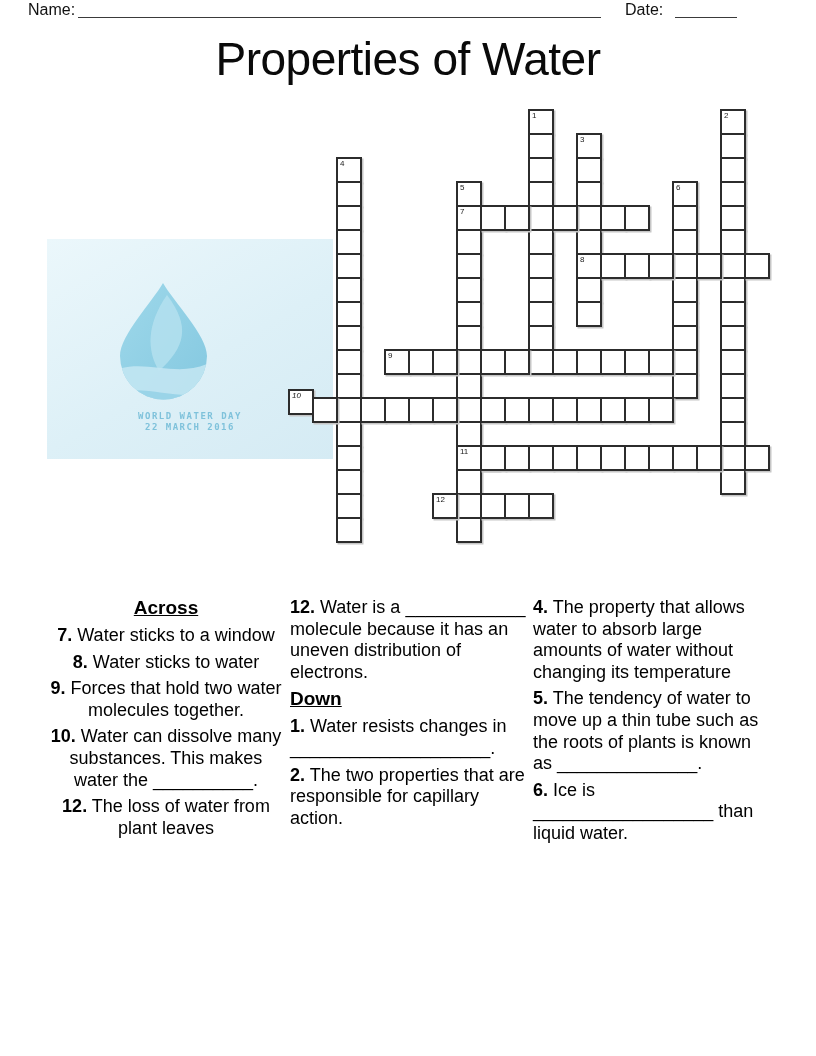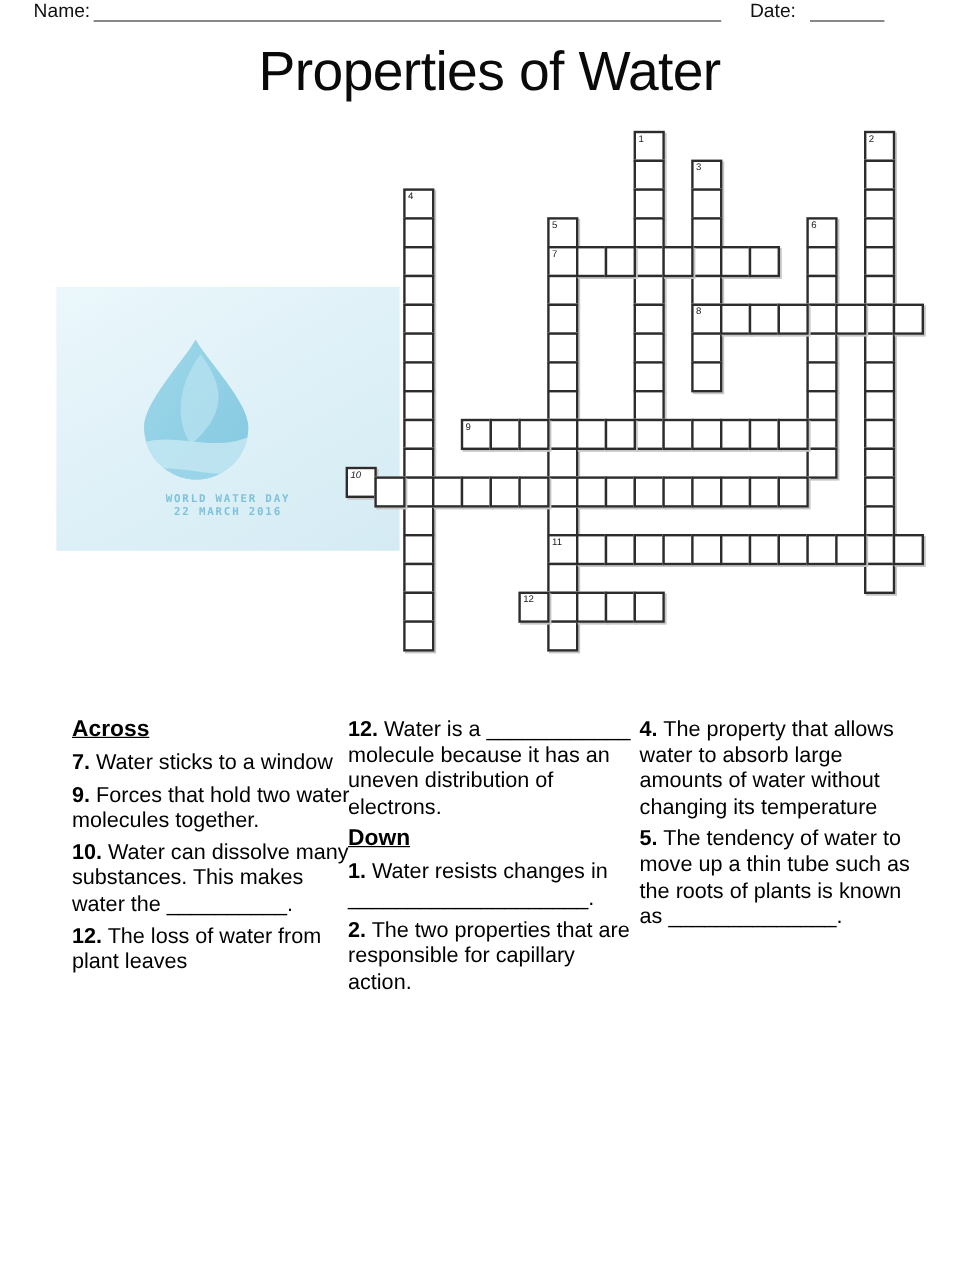--- a/index.html
+++ b/index.html
@@ -33,21 +33,21 @@
     background:#ffffff;border:2px solid #2c2c2c;
     box-shadow:1.5px 1.5px 0 #c6c6c6;
   }
   .cellnum{
     position:absolute;top:0px;left:2px;font-size:8px;line-height:9px;
     color:#1a1a1a;font-family:"Liberation Sans",sans-serif;
   }
   
   .clues{position:absolute;left:0;top:597px;width:816px;height:459px;}
   .clue-col{position:absolute;top:0;width:236px;}
-  .clue-col.c1{left:60px;}
+  .clue-col.c1{left:48px;text-align:center;}
   .clue-col.c2{left:290px;}
   .clue-col.c3{left:533px;}
   .clue-heading{
     font-size:19px;font-weight:bold;text-decoration:underline;
     margin:0 0 6px 0;line-height:22px;
   }
   p.clue{margin:0 0 5px 0;font-size:18px;line-height:21.6px;}
   p.clue b{font-weight:bold;}
 </style>
 </head>
@@ -235,29 +235,31 @@
       </div>
       <div class="cell" style="left: 192px; top: 384px;"></div>
       <div class="cell" style="left: 216px; top: 384px;"></div>
       <div class="cell" style="left: 240px; top: 384px;"></div>
     </div>
 
   <div class="clues">
       <div class="clue-col c1">
         <div class="clue-heading">Across</div>
         <p class="clue"><b>7.</b> Water sticks to a window</p>
+        <p class="clue"><b>8.</b> Water sticks to water</p>
         <p class="clue"><b>9.</b> Forces that hold two water molecules together.</p>
         <p class="clue"><b>10.</b> Water can dissolve many substances. This makes water the __________.</p>
         <p class="clue"><b>12.</b> The loss of water from plant leaves</p>
       </div>
       <div class="clue-col c2">
         <p class="clue"><b>12.</b> Water is a ____________ molecule because it has an uneven distribution of electrons.</p>
         <div class="clue-heading">Down</div>
         <p class="clue"><b>1.</b> Water resists changes in ____________________.</p>
         <p class="clue"><b>2.</b> The two properties that are responsible for capillary action.</p>
       </div>
       <div class="clue-col c3">
         <p class="clue"><b>4.</b> The property that allows water to absorb large amounts of water without changing its temperature</p>
         <p class="clue"><b>5.</b> The tendency of water to move up a thin tube such as the roots of plants is known as ______________.</p>
+        <p class="clue"><b>6.</b> Ice is __________________ than liquid water.</p>
       </div>
     </div>
 
 </div>
 
 </body></html>

